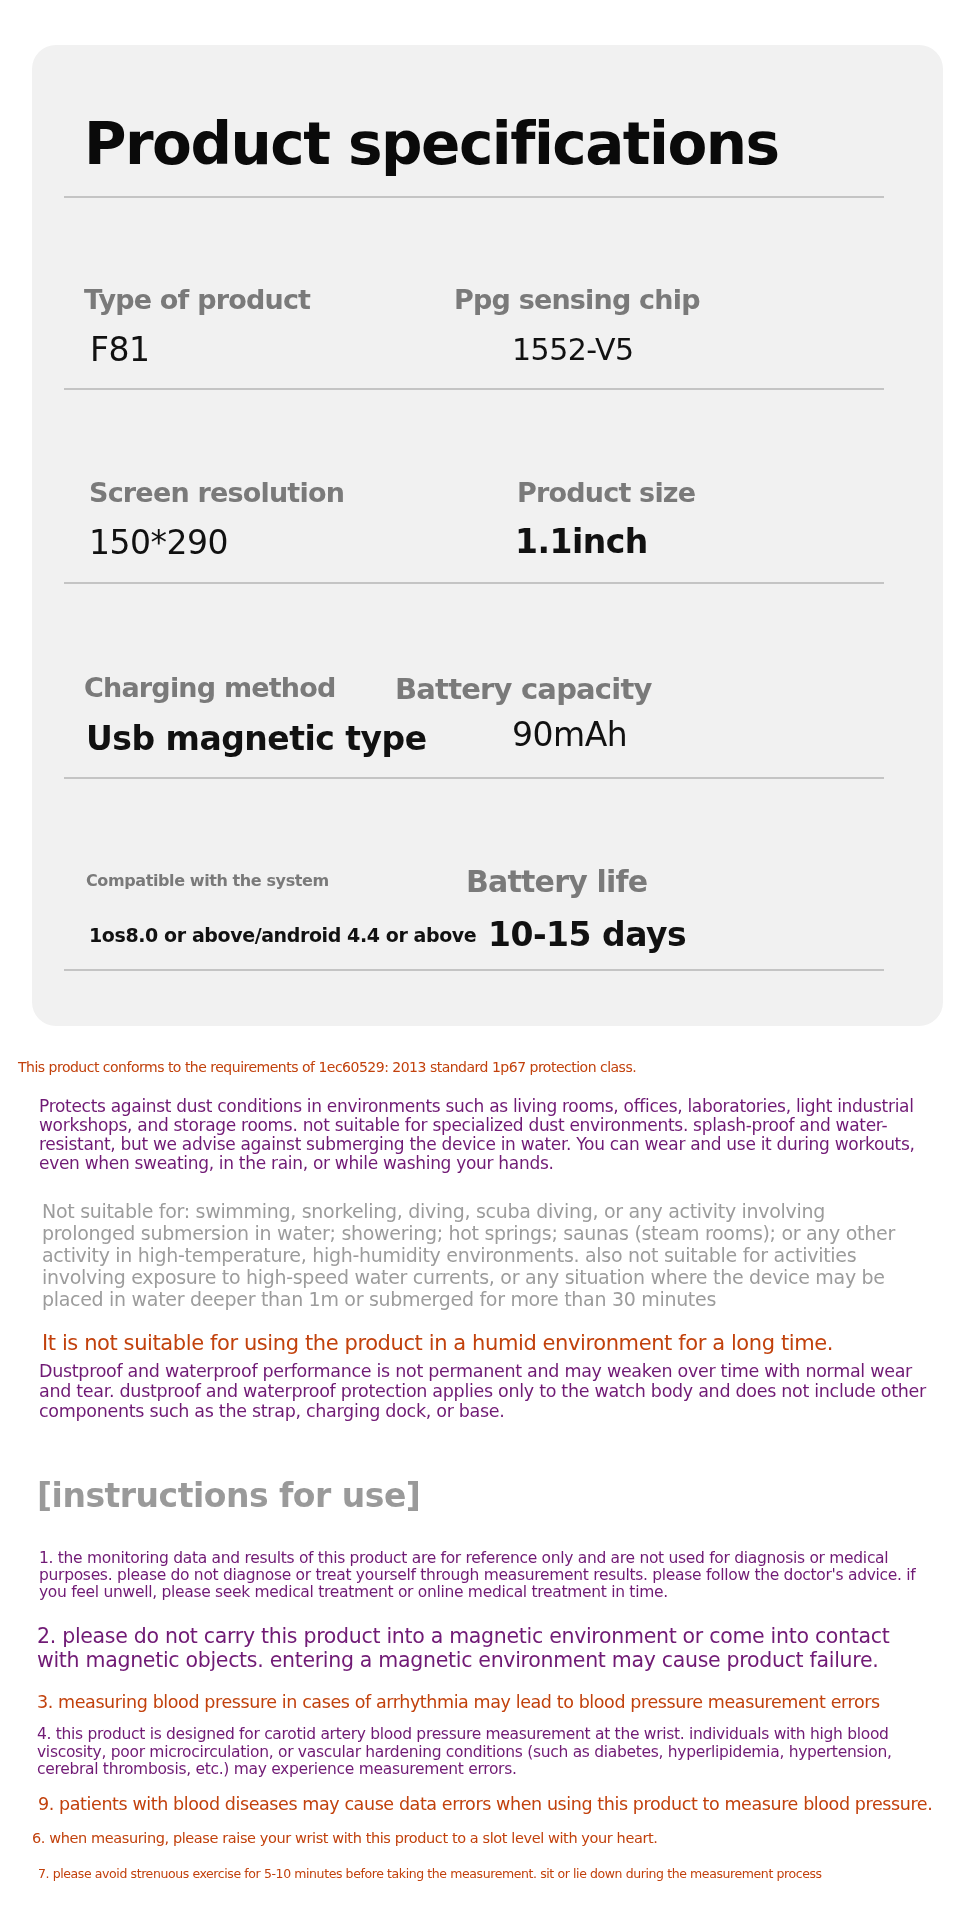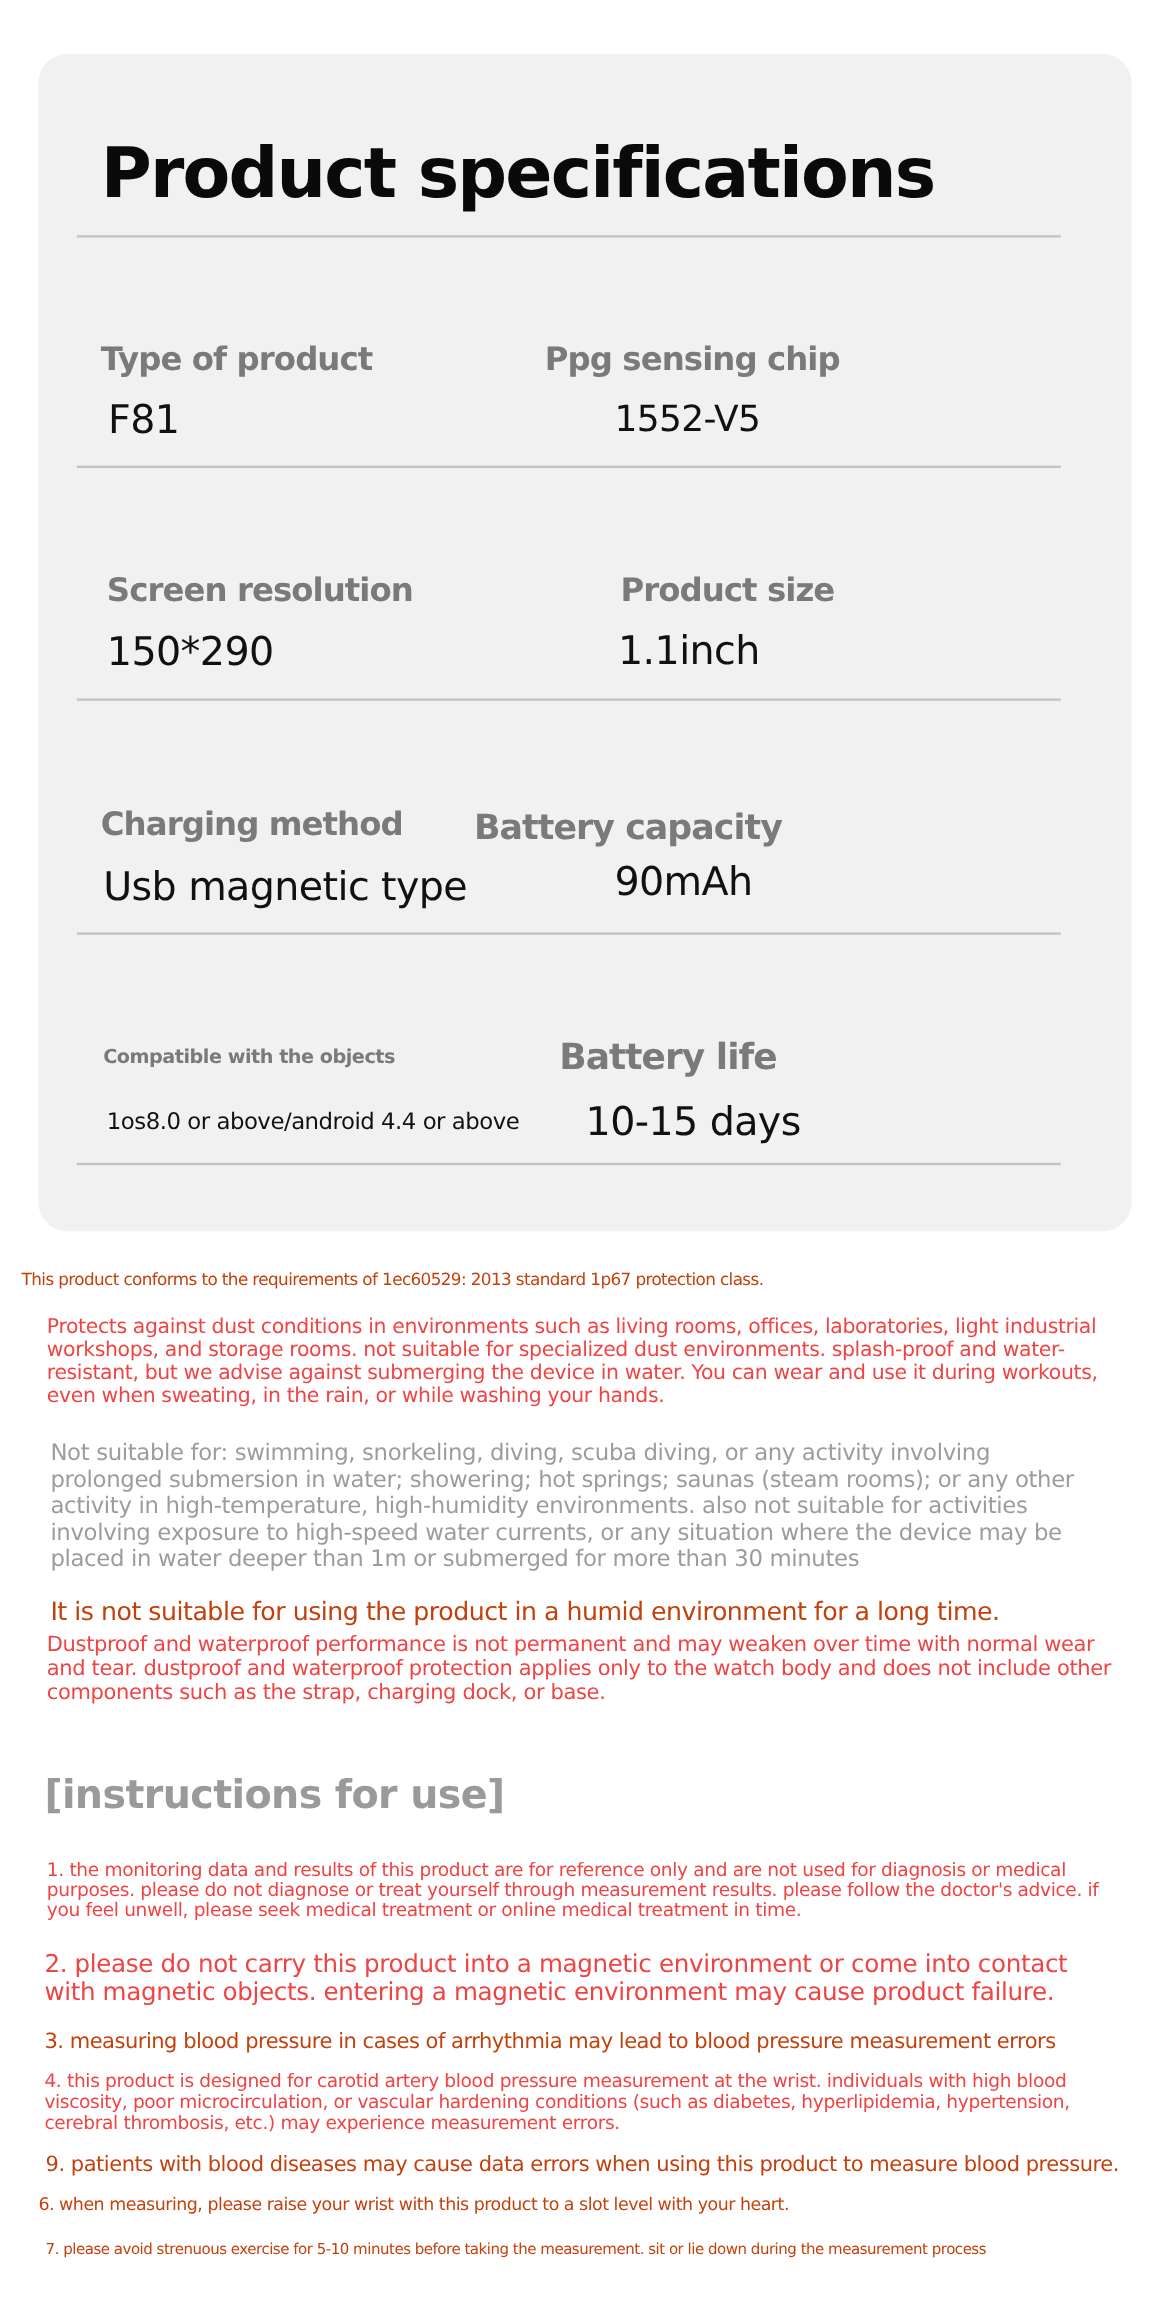--- a/index.html
+++ b/index.html
@@ -3,23 +3,23 @@
 <meta charset="utf-8">
 <style>
   html,body{margin:0;padding:0;background:#ffffff;}
   body{width:974px;height:1920px;position:relative;overflow:hidden;font-family:"Liberation Sans","DejaVu Sans",sans-serif;}
   .abs{position:absolute;white-space:nowrap;}
   .card{position:absolute;left:32px;top:45px;width:911px;height:981px;background:#f1f1f1;border-radius:24px;}
   .title{left:84px;top:110px;font-size:58px;font-weight:bold;color:#0a0a0a;font-family:"DejaVu Sans",sans-serif;letter-spacing:-1.5px;}
   .rule{position:absolute;left:64px;width:820px;height:2px;background:#c4c4c4;}
   .lbl{color:#7a7a7a;font-weight:bold;font-size:27px;font-family:"DejaVu Sans",sans-serif;letter-spacing:-0.8px;}
   .val{color:#111;font-size:33px;font-family:"DejaVu Sans",sans-serif;letter-spacing:-0.5px;}
-  .valb{font-weight:normal;}
+  .valb{font-weight:bold;}
   .gray{color:#c2410c;font-family:"DejaVu Sans",sans-serif;}
-  .para{position:absolute;color:#ef4444;font-family:"DejaVu Sans",sans-serif;white-space:normal;letter-spacing:-0.3px;}
+  .para{position:absolute;color:#701a75;font-family:"DejaVu Sans",sans-serif;white-space:normal;letter-spacing:-0.3px;}
 </style>
 </head>
 <body>
 
 <div class="card"></div>
 
 <div class="abs title">Product specifications</div>
 <div class="rule" style="top:196px"></div>
 
 <div class="abs lbl" style="left:84px;top:284px">Type of product</div>
@@ -33,21 +33,21 @@
 <div class="abs lbl" style="left:517px;top:477px">Product size</div>
 <div class="abs val valb" style="left:515px;top:522px">1.1inch</div>
 <div class="rule" style="top:582px"></div>
 
 <div class="abs lbl" style="left:84px;top:672px">Charging method</div>
 <div class="abs val valb" style="left:86px;top:719px">Usb magnetic type</div>
 <div class="abs lbl" style="left:395px;top:672px;font-size:29px">Battery capacity</div>
 <div class="abs val" style="left:512px;top:715px">90mAh</div>
 <div class="rule" style="top:777px"></div>
 
-<div class="abs lbl" style="left:86px;top:871px;font-size:16px;letter-spacing:-0.4px">Compatible with the objects</div>
+<div class="abs lbl" style="left:86px;top:871px;font-size:16px;letter-spacing:-0.4px">Compatible with the system</div>
 <div class="abs val valb" style="left:89px;top:924px;font-size:19px;letter-spacing:-0.4px">1os8.0 or above/android 4.4 or above</div>
 <div class="abs lbl" style="left:466px;top:864px;font-size:30px">Battery life</div>
 <div class="abs val valb" style="left:488px;top:915px;font-size:33px">10-15 days</div>
 <div class="rule" style="top:969px"></div>
 
 <div class="abs gray" style="left:18px;top:1059px;font-size:14px;letter-spacing:-0.5px">This product conforms to the requirements of 1ec60529: 2013 standard 1p67 protection class.</div>
 
 <div class="para" style="left:39px;top:1097px;width:900px;font-size:17px;line-height:19px">Protects against dust conditions in environments such as living rooms, offices, laboratories, light industrial workshops, and storage rooms. not suitable for specialized dust environments. splash-proof and water-resistant, but we advise against submerging the device in water. You can wear and use it during workouts, even when sweating, in the rain, or while washing your hands.</div>
 
 <div class="para" style="left:42px;top:1200px;width:880px;font-size:19px;line-height:22px;color:#9c9c9c">Not suitable for: swimming, snorkeling, diving, scuba diving, or any activity involving prolonged submersion in water; showering; hot springs; saunas (steam rooms); or any other activity in high-temperature, high-humidity environments. also not suitable for activities involving exposure to high-speed water currents, or any situation where the device may be placed in water deeper than 1m or submerged for more than 30 minutes</div>

